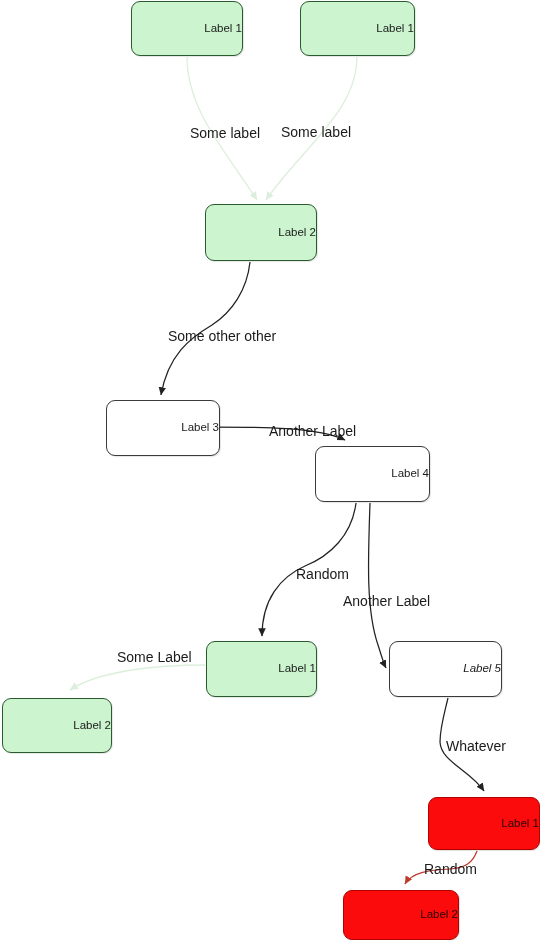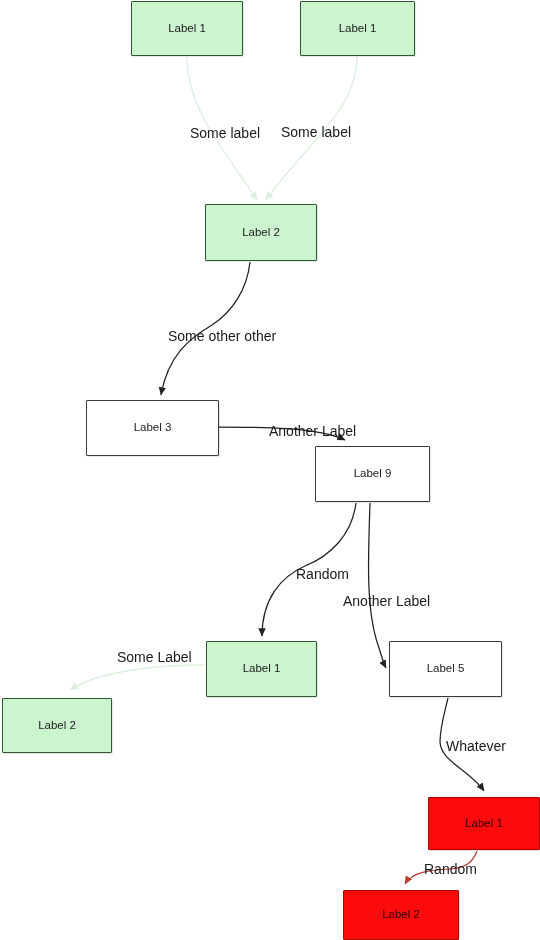--- a/index.html
+++ b/index.html
@@ -20,24 +20,24 @@
   #edge-layer {
     position: absolute;
     left: 0;
     top: 0;
     width: 540px;
     height: 940px;
   }
   .node {
     position: absolute;
     box-sizing: border-box;
-    border-radius: 1px;
+    border-radius: 9px;
     display: flex;
     align-items: center;
-    justify-content: center;
+    justify-content: flex-end;
     font-size: 11.5px;
     color: #1a1a1a;
     text-align: center;
     line-height: 1.2;
     z-index: 3;
   }
   .node.green {
     background: #ccf5cf;
     border: 1.3px solid #2a5b2f;
     box-shadow: 1px 1px 1px rgba(0,0,0,0.10);
@@ -104,37 +104,37 @@
   </div>
 
   <div class="node green" style="left:300px; top:1px; width:115px; height:55px;">
     <span>Label 1</span>
   </div>
 
   <div class="node green" style="left:205px; top:204px; width:112px; height:57px;">
     <span>Label 2</span>
   </div>
 
-  <div class="node white" style="left:86px; top:400px; width:133px; height:56px;">
+  <div class="node white" style="left:106px; top:400px; width:114px; height:56px;">
     <span>Label 3</span>
   </div>
 
   <div class="node white" style="left:315px; top:446px; width:115px; height:56px;">
-    <span>Label 9</span>
+    <span>Label 4</span>
   </div>
 
   <div class="node green" style="left:206px; top:641px; width:111px; height:56px;">
     <span>Label 1</span>
   </div>
 
   <div class="node green" style="left:2px; top:698px; width:110px; height:55px;">
     <span>Label 2</span>
   </div>
 
-  <div class="node white" style="left:389px; top:641px; width:113px; height:56px;">
+  <div class="node white" style="left:389px; top:641px; width:113px; height:56px;font-style:italic;">
     <span>Label 5</span>
   </div>
 
   <div class="node red" style="left:428px; top:797px; width:112px; height:53px;">
     <span>Label 1</span>
   </div>
 
   <div class="node red" style="left:343px; top:890px; width:116px; height:50px;">
     <span>Label 2</span>
   </div>

